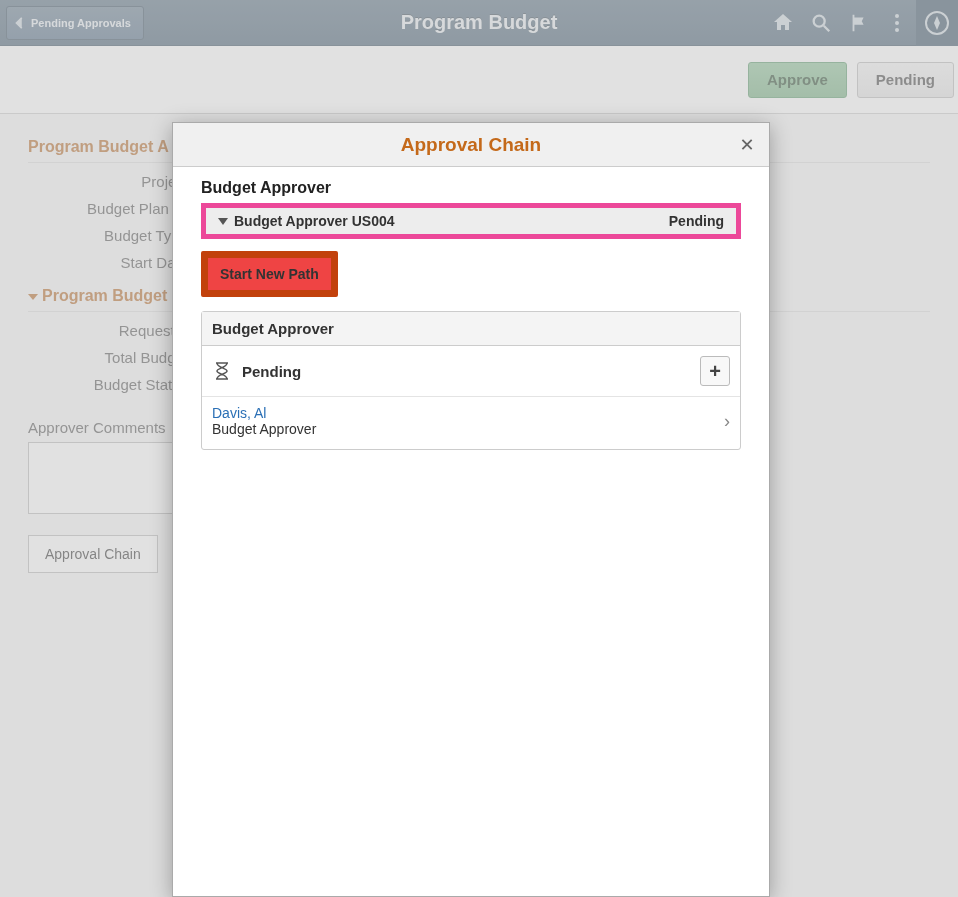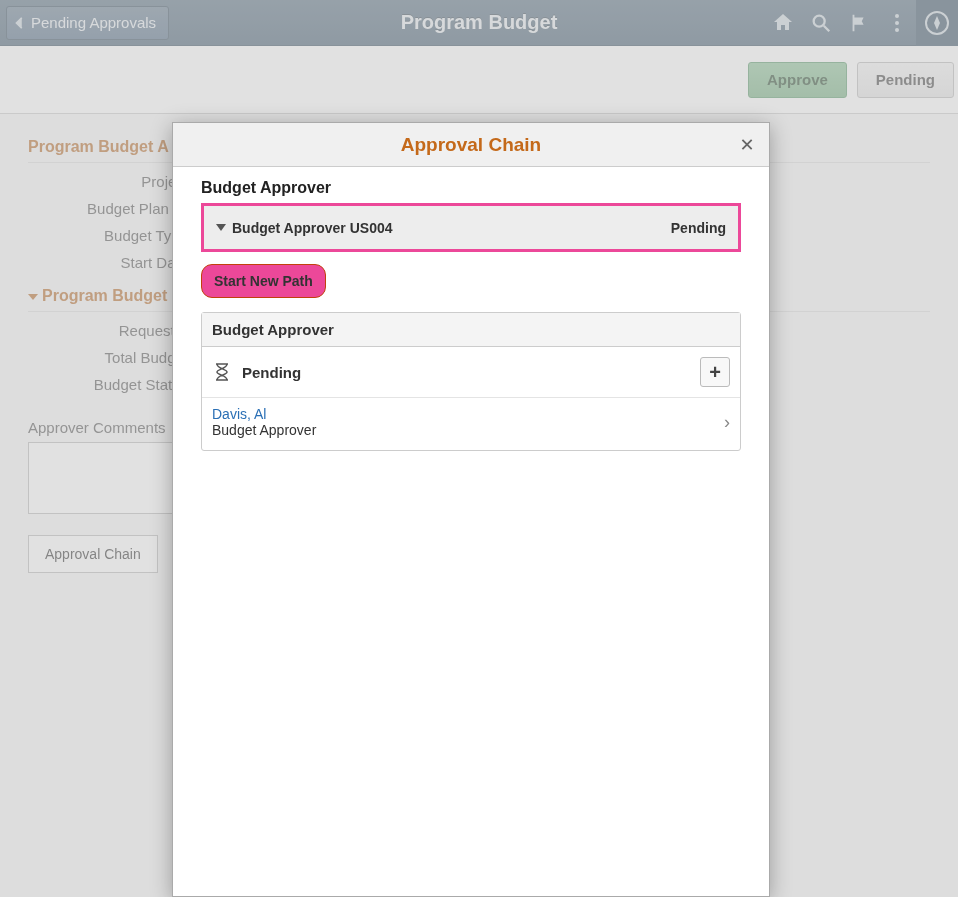--- a/index.html
+++ b/index.html
@@ -27,21 +27,21 @@
   align-items: center;
   background: linear-gradient(to bottom, #6a8092 0%, #57708a 100%);
   border: 1px solid #3a5062;
   border-radius: 3px;
   height: 34px;
   margin-left: 6px;
   padding: 0 12px 0 6px;
   cursor: pointer;
 }
 .back-nav svg { margin-right: 4px; }
-.back-nav span { color: #e8eef2; font-size: 15px; font-weight: normal; }
+.back-nav span { color: #e8eef2; font-size: 11px; font-weight: bold; }
 .page-title {
   position: absolute;
   left: 50%;
   transform: translateX(-50%);
   font-size: 20px;
   font-weight: bold;
   color: #e8eef2;
   text-shadow: 0 -1px 0 rgba(0,0,0,0.3);
 }
 .header-icons {
@@ -192,46 +192,46 @@
   flex: 1;
 }
 .ba-title {
   font-weight: bold;
   font-size: 16px;
   color: #222;
   margin-bottom: 6px;
 }
 .ba-row {
   background: #ededed;
-  border: 3px solid #ec4899;
-  height: 49px;
+  border: 5px solid #ec4899;
+  height: 36px;
   display: flex;
   align-items: center;
   padding: 0 12px;
   font-weight: bold;
   justify-content: space-between;
 }
 .ba-row .left { display: flex; align-items: center; }
 .ba-row .caret2 {
   display: inline-block;
   width: 0; height: 0;
   border-left: 5px solid transparent;
   border-right: 5px solid transparent;
   border-top: 7px solid #555;
   margin-right: 6px;
 }
 .start-path-btn {
   display: inline-block;
-  border: 1px solid #c2410c;
-  background: #ec4899;
+  border: 7px solid #c2410c;
+  background: #ef4444;
   padding: 8px 12px;
   margin-top: 12px;
   font-weight: bold;
   cursor: pointer;
-  border-radius: 11px;
+  border-radius: 2px;
   font-size: 14px;
 }
 .inner-panel {
   border: 1px solid #ccc;
   border-radius: 3px;
   margin-top: 14px;
 }
 .inner-header {
   background: #f4f4f4;
   border-bottom: 1px solid #ccc;

